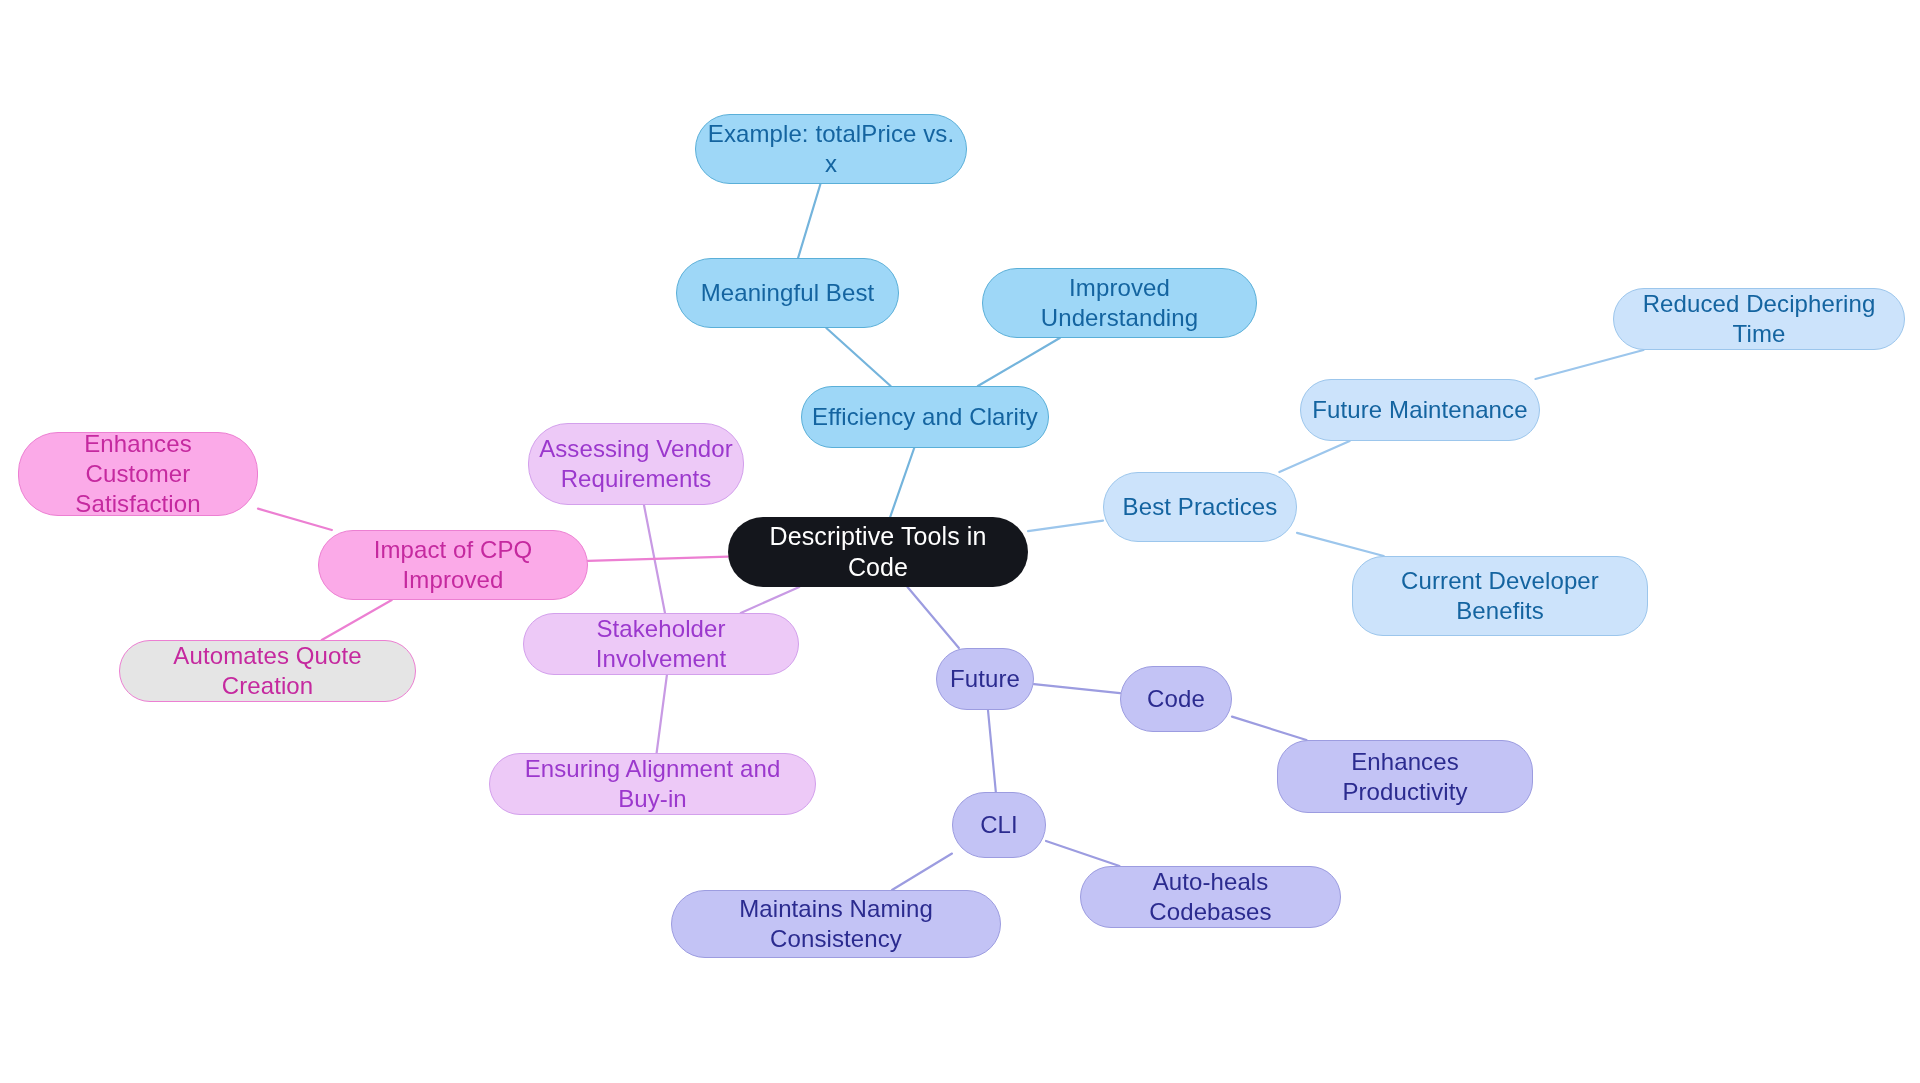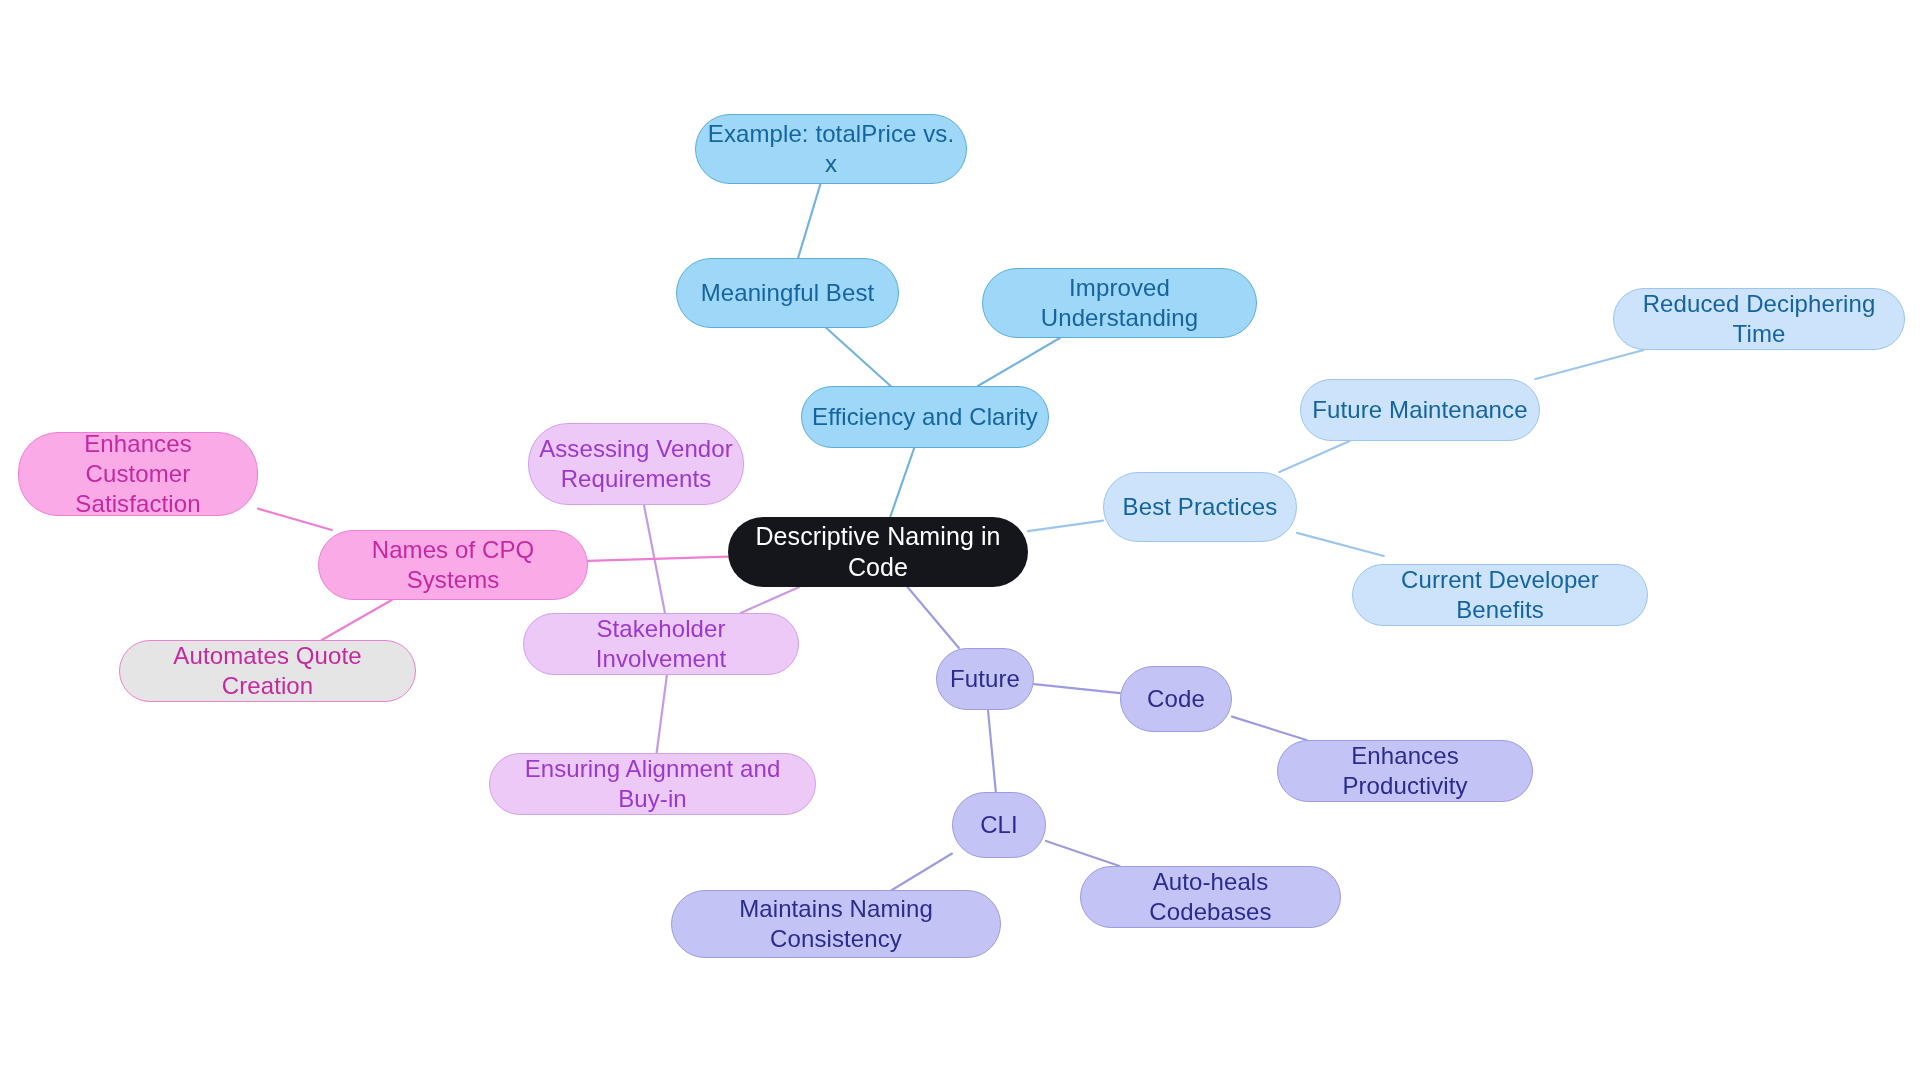--- a/index.html
+++ b/index.html
@@ -69,37 +69,37 @@
       <line x1="952" y1="853.5460122699386" x2="891.9797979797979" y2="890" stroke="#9c9ce0" stroke-width="2.2" stroke-linecap="round"></line>
       <line x1="1046" y1="841" x2="1119.4375" y2="866" stroke="#9c9ce0" stroke-width="2.2" stroke-linecap="round"></line>
       <line x1="799.25" y1="587" x2="740.75" y2="613" stroke="#c89ae4" stroke-width="2.2" stroke-linecap="round"></line>
       <line x1="664.9722222222222" y1="613" x2="643.9722222222222" y2="505" stroke="#c89ae4" stroke-width="2.2" stroke-linecap="round"></line>
       <line x1="666.9035714285715" y1="675" x2="656.5964285714285" y2="753" stroke="#c89ae4" stroke-width="2.2" stroke-linecap="round"></line>
       <line x1="728" y1="556.5882352941177" x2="588" y2="560.8705882352941" stroke="#ec7fd2" stroke-width="2.2" stroke-linecap="round"></line>
       <line x1="331.8461538461538" y1="530" x2="258" y2="508.6666666666667" stroke="#ec7fd2" stroke-width="2.2" stroke-linecap="round"></line>
       <line x1="391.75" y1="600" x2="321.75" y2="640" stroke="#ec7fd2" stroke-width="2.2" stroke-linecap="round"></line>
     </svg>
   <div id="node-layer">
-      <div class="node node-root" style="left: 728px; top: 517px; width: 300px; height: 70px; background: rgb(20, 22, 28); border-color: rgb(20, 22, 28); color: rgb(255, 255, 255); border-radius: 35px;">Descriptive Naming in Code</div>
+      <div class="node node-root" style="left: 728px; top: 517px; width: 300px; height: 70px; background: rgb(20, 22, 28); border-color: rgb(20, 22, 28); color: rgb(255, 255, 255); border-radius: 35px;">Descriptive Tools in Code</div>
       <div class="node node-lvl1" style="left: 801px; top: 386px; width: 248px; height: 62px; background: rgb(158, 215, 247); border-color: rgb(90, 175, 216); color: rgb(20, 100, 160); border-radius: 31px;">Efficiency and Clarity</div>
       <div class="node node-lvl2" style="left: 676px; top: 258px; width: 223px; height: 70px; background: rgb(158, 215, 247); border-color: rgb(90, 175, 216); color: rgb(20, 100, 160); border-radius: 35px;">Meaningful Best</div>
       <div class="node node-lvl3" style="left: 695px; top: 114px; width: 272px; height: 70px; background: rgb(158, 215, 247); border-color: rgb(90, 175, 216); color: rgb(20, 100, 160); border-radius: 35px;">Example: totalPrice vs. x</div>
       <div class="node node-lvl2" style="left: 982px; top: 268px; width: 275px; height: 70px; background: rgb(158, 215, 247); border-color: rgb(90, 175, 216); color: rgb(20, 100, 160); border-radius: 35px;">Improved Understanding</div>
       <div class="node node-lvl1" style="left: 1103px; top: 472px; width: 194px; height: 70px; background: rgb(204, 227, 251); border-color: rgb(156, 198, 236); color: rgb(20, 100, 160); border-radius: 35px;">Best Practices</div>
       <div class="node node-lvl2" style="left: 1300px; top: 379px; width: 240px; height: 62px; background: rgb(204, 227, 251); border-color: rgb(156, 198, 236); color: rgb(20, 100, 160); border-radius: 31px;">Future Maintenance</div>
       <div class="node node-lvl3" style="left: 1613px; top: 288px; width: 292px; height: 62px; background: rgb(204, 227, 251); border-color: rgb(156, 198, 236); color: rgb(20, 100, 160); border-radius: 31px;">Reduced Deciphering Time</div>
-      <div class="node node-lvl2" style="left: 1352px; top: 556px; width: 296px; height: 62px; background: rgb(204, 227, 251); border-color: rgb(156, 198, 236); color: rgb(20, 100, 160); border-radius: 31px; margin-top: 8px;">Current Developer Benefits</div>
+      <div class="node node-lvl2" style="left: 1352px; top: 556px; width: 296px; height: 80px; background: rgb(204, 227, 251); border-color: rgb(156, 198, 236); color: rgb(20, 100, 160); border-radius: 31px;">Current Developer Benefits</div>
       <div class="node node-lvl1" style="left: 936px; top: 648px; width: 98px; height: 62px; background: rgb(195, 195, 245); border-color: rgb(156, 156, 224); color: rgb(43, 43, 143); border-radius: 31px;">Future</div>
       <div class="node node-lvl2" style="left: 1120px; top: 666px; width: 112px; height: 66px; background: rgb(195, 195, 245); border-color: rgb(156, 156, 224); color: rgb(43, 43, 143); border-radius: 33px;">Code</div>
-      <div class="node node-lvl3" style="left: 1277px; top: 740px; width: 256px; height: 62px; background: rgb(195, 195, 245); border-color: rgb(156, 156, 224); color: rgb(43, 43, 143); border-radius: 31px;">Enhances Productivity</div>
+      <div class="node node-lvl3" style="left: 1277px; top: 740px; width: 256px; height: 73px; background: rgb(195, 195, 245); border-color: rgb(156, 156, 224); color: rgb(43, 43, 143); border-radius: 31px;">Enhances Productivity</div>
       <div class="node node-lvl2" style="left: 952px; top: 792px; width: 94px; height: 66px; background: rgb(195, 195, 245); border-color: rgb(156, 156, 224); color: rgb(43, 43, 143); border-radius: 33px;">CLI</div>
       <div class="node node-lvl3" style="left: 671px; top: 890px; width: 330px; height: 68px; background: rgb(195, 195, 245); border-color: rgb(156, 156, 224); color: rgb(43, 43, 143); border-radius: 34px;">Maintains Naming Consistency</div>
       <div class="node node-lvl3" style="left: 1080px; top: 866px; width: 261px; height: 62px; background: rgb(195, 195, 245); border-color: rgb(156, 156, 224); color: rgb(43, 43, 143); border-radius: 31px;">Auto-heals Codebases</div>
       <div class="node node-lvl1" style="left: 523px; top: 613px; width: 276px; height: 62px; background: rgb(237, 201, 247); border-color: rgb(211, 160, 236); color: rgb(155, 56, 205); border-radius: 31px;">Stakeholder Involvement</div>
       <div class="node node-lvl2" style="left: 528px; top: 423px; width: 216px; height: 82px; background: rgb(237, 201, 247); border-color: rgb(211, 160, 236); color: rgb(155, 56, 205); border-radius: 40px;">Assessing Vendor
 Requirements</div>
       <div class="node node-lvl2" style="left: 489px; top: 753px; width: 327px; height: 62px; background: rgb(237, 201, 247); border-color: rgb(211, 160, 236); color: rgb(155, 56, 205); border-radius: 31px; text-align: center;">Ensuring Alignment and Buy-in</div>
-      <div class="node node-lvl1" style="left: 318px; top: 530px; width: 270px; height: 70px; background: rgb(251, 170, 232); border-color: rgb(236, 127, 210); color: rgb(197, 41, 159); border-radius: 35px;">Names of CPQ Systems</div>
+      <div class="node node-lvl1" style="left: 318px; top: 530px; width: 270px; height: 70px; background: rgb(251, 170, 232); border-color: rgb(236, 127, 210); color: rgb(197, 41, 159); border-radius: 35px;">Impact of CPQ Improved</div>
       <div class="node node-lvl2" style="left: 18px; top: 432px; width: 240px; height: 84px; background: rgb(251, 170, 232); border-color: rgb(236, 127, 210); color: rgb(197, 41, 159); border-radius: 40px;">Enhances Customer
 Satisfaction</div>
       <div class="node node-lvl2" style="left: 119px; top: 640px; width: 297px; height: 62px; background: #e5e5e5; border-color: rgb(236, 127, 210); color: rgb(197, 41, 159); border-radius: 31px;">Automates Quote Creation</div>
     </div>
 </div>
 
 </body></html>

